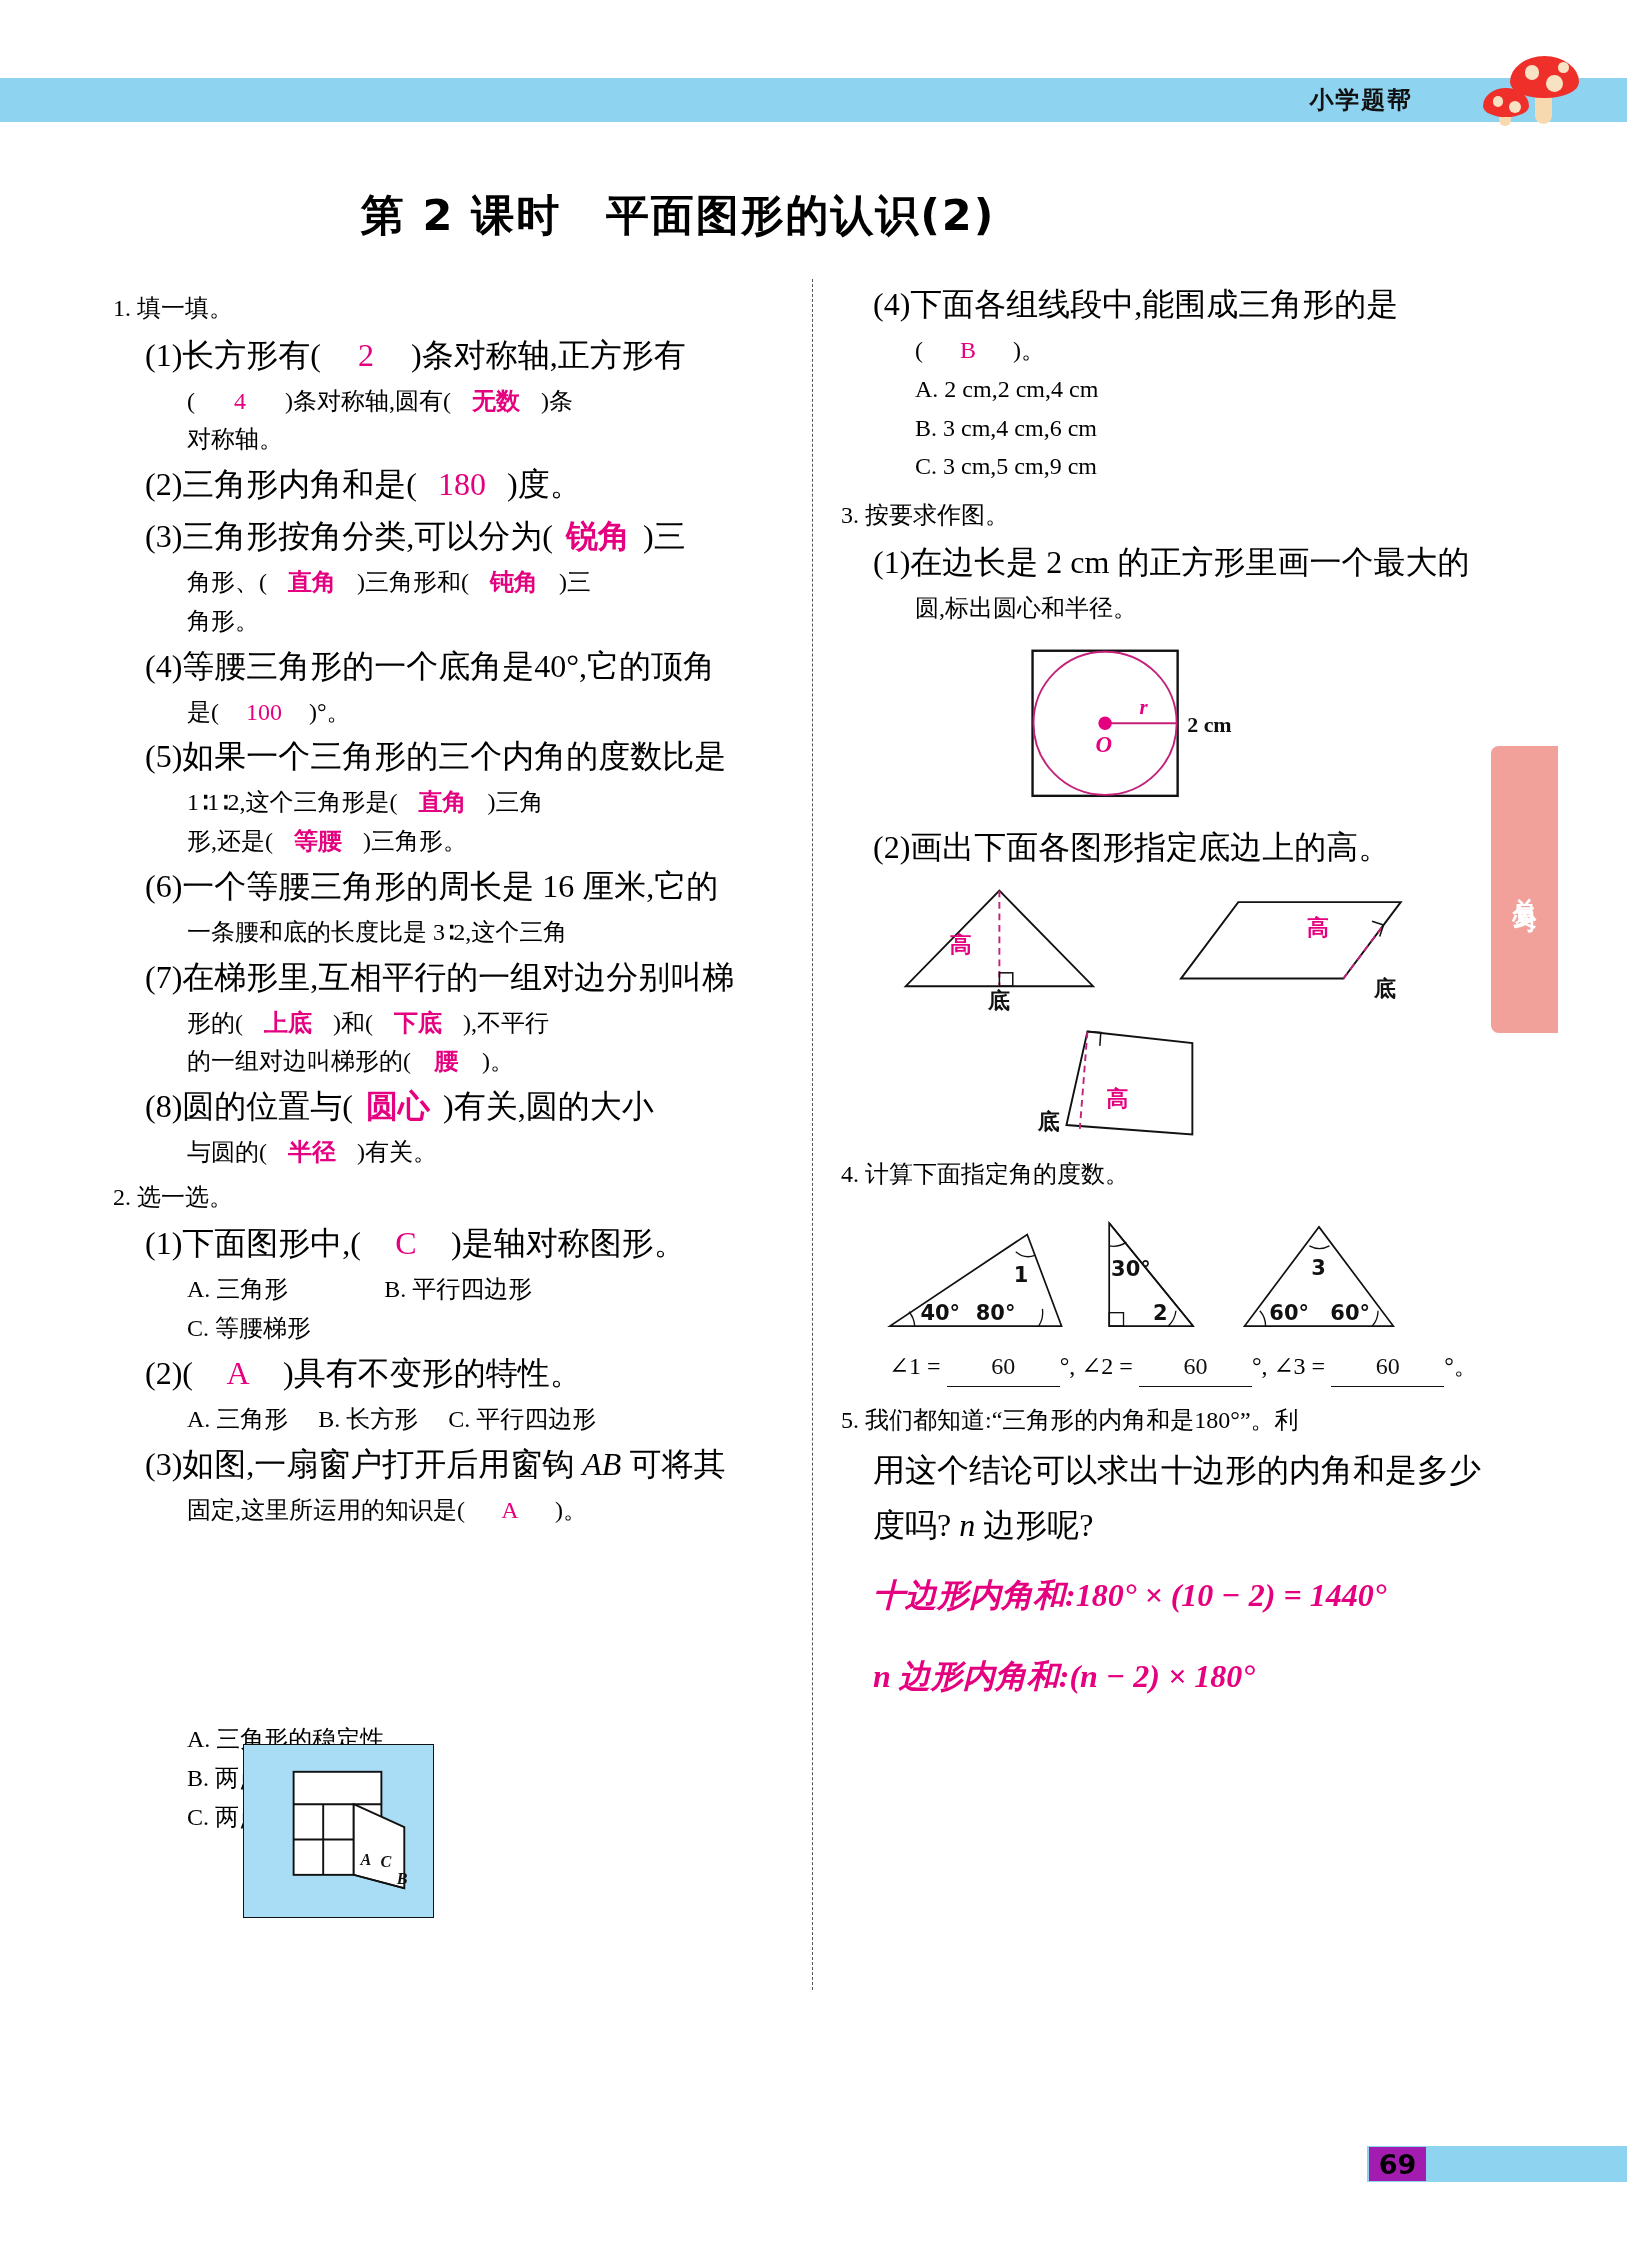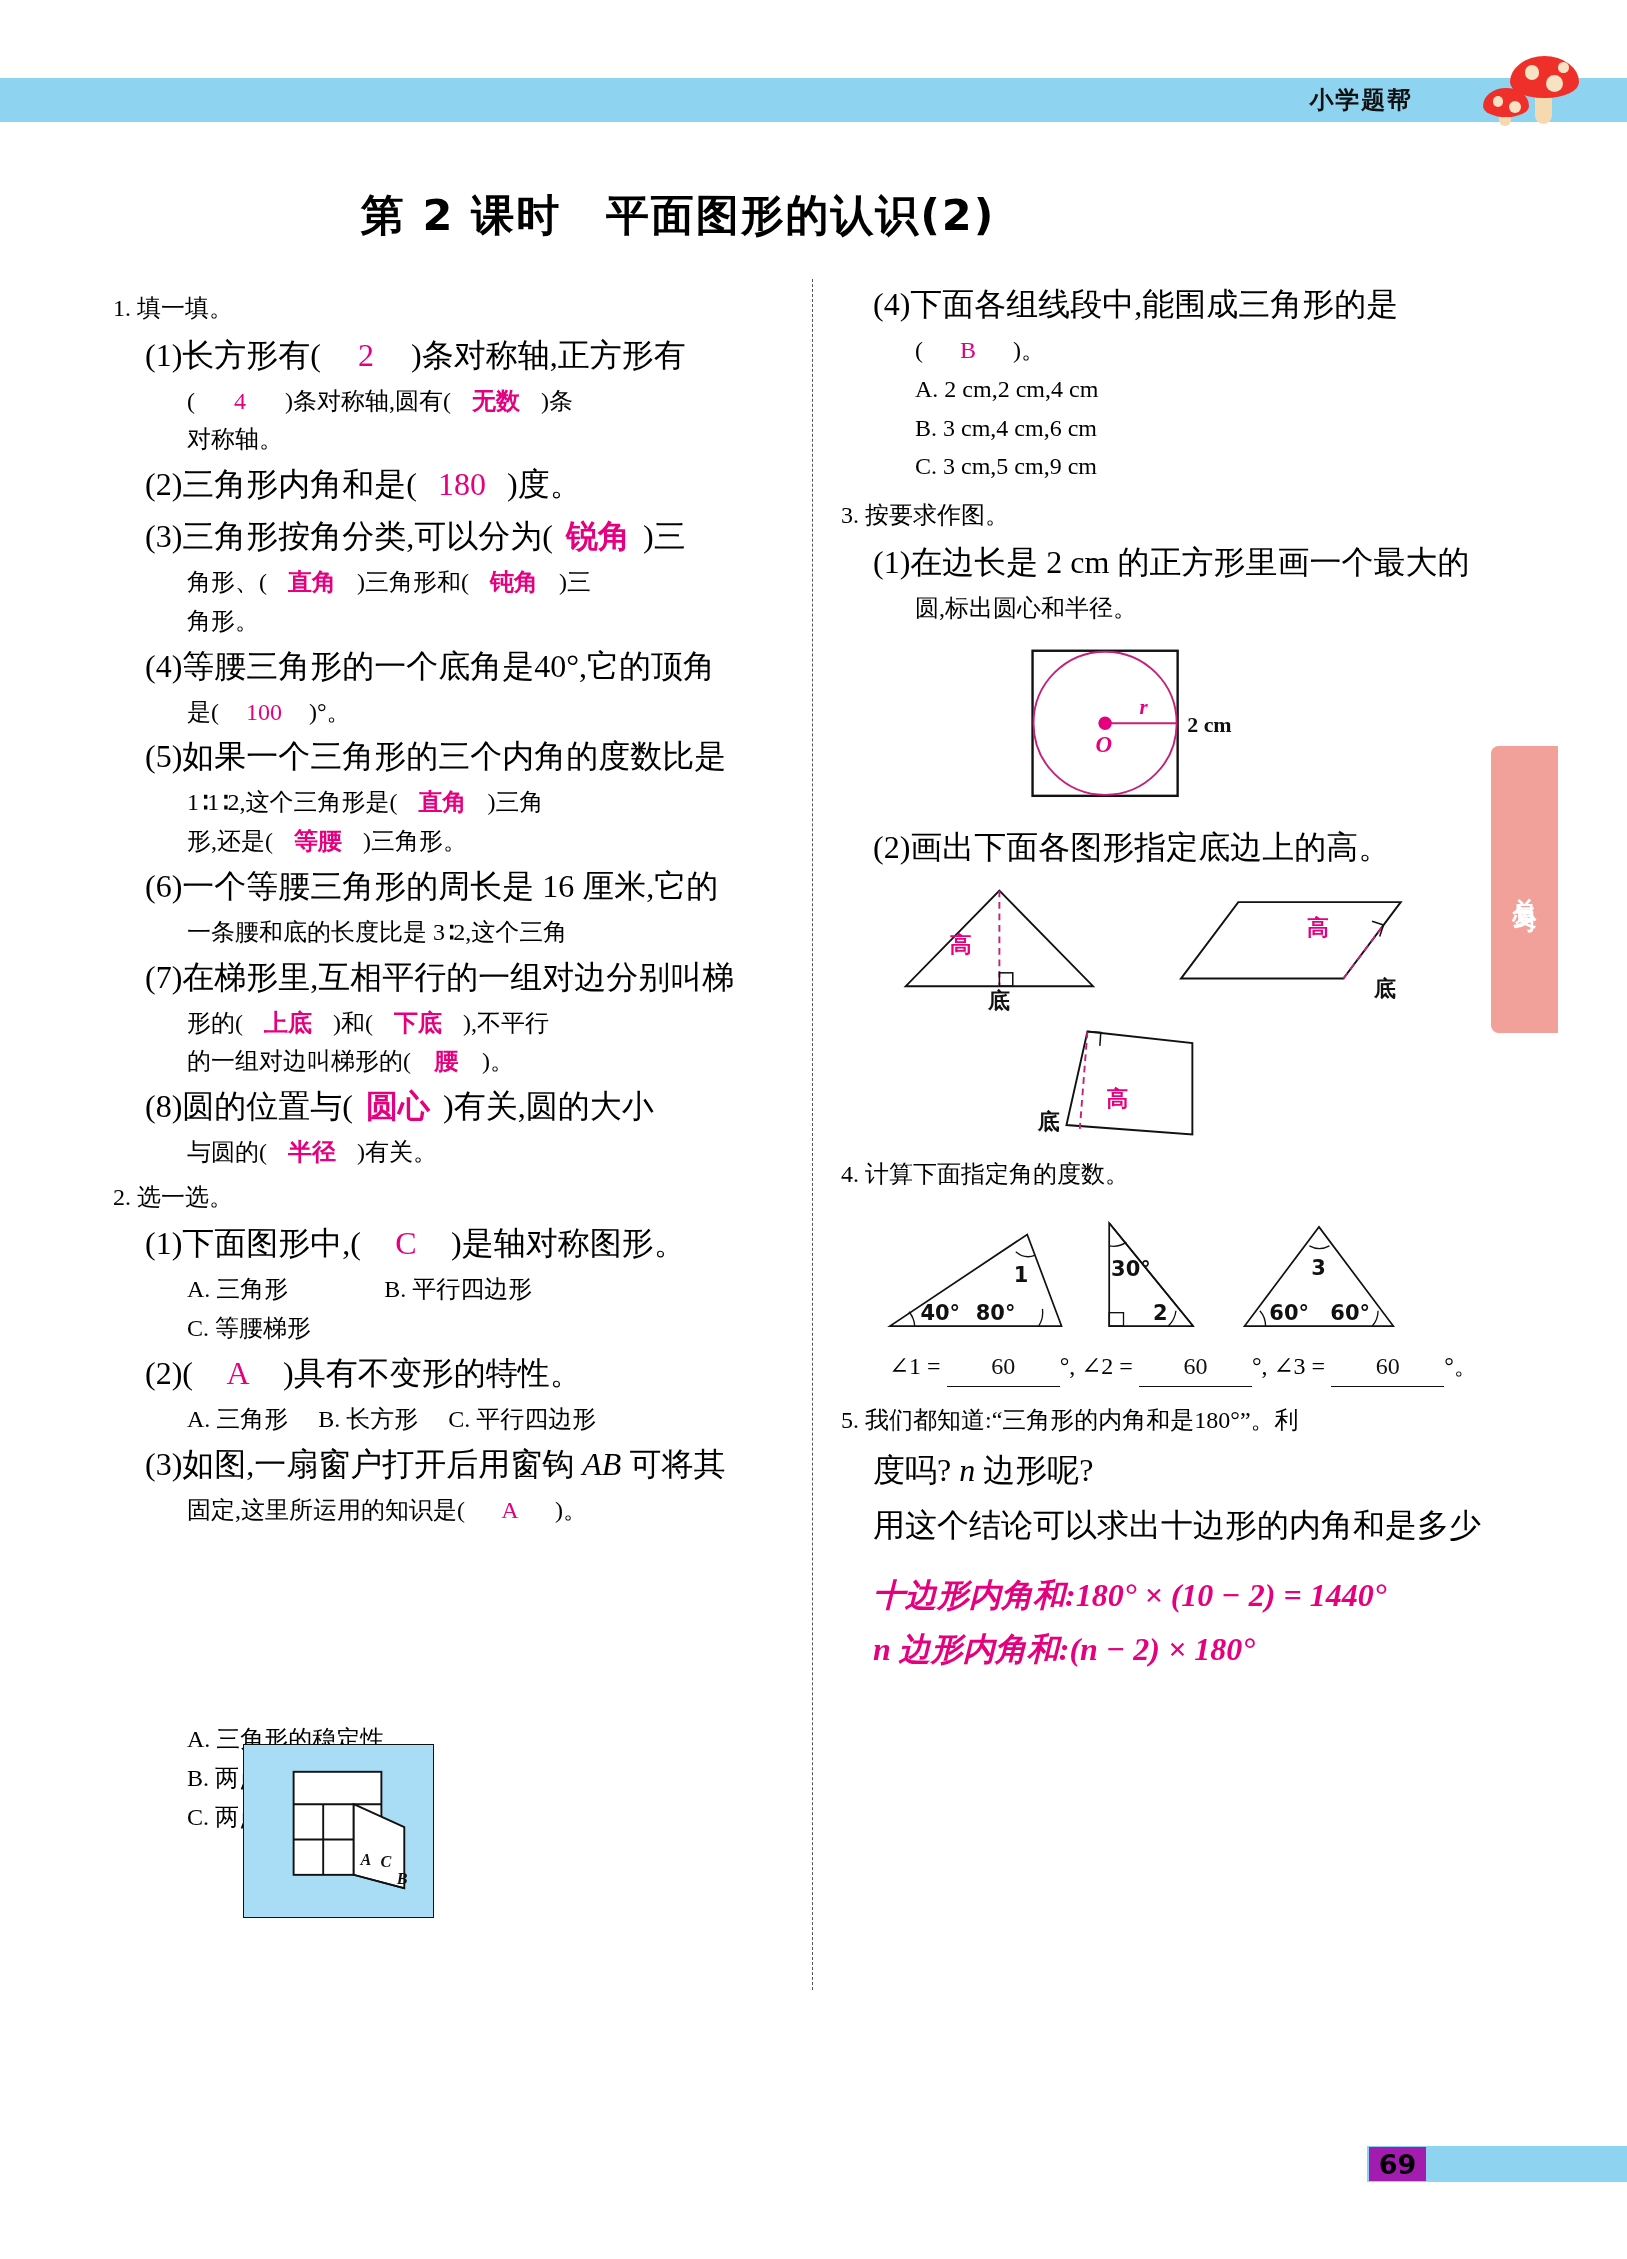--- a/index.html
+++ b/index.html
@@ -347,25 +347,25 @@
     <span class="ul ans">60</span><span>°, ∠3 =</span>
     <span class="ul ans">60</span><span>°。</span>
   </div>
 
   <div class="spacer14"></div>
 
   <div class="qnum" style="line-height:1.72;">
     <span>5.</span>
     <span>我们都知道:“三角形的内角和是180°”。利</span>
   </div>
+  <div class="sub" style="padding-left:32px;line-height:1.72;">用这个结论可以求出十边形的内角和是多少</div>
   <div class="sub" style="padding-left:32px;line-height:1.72;">
     <span>度吗? </span><em>n</em><span> 边形呢?</span>
   </div>
-  <div class="sub" style="padding-left:32px;line-height:1.72;">用这个结论可以求出十边形的内角和是多少</div>
   <div class="sub ansb" style="padding-left:32px;margin-top:17px;font-style:italic;">十边形内角和:180° × (10 − 2) = 1440°</div>
-  <div class="sub ansb" style="padding-left:32px;margin-top:2px;font-style:italic;">
+  <div class="sub ansb" style="padding-left:32px;margin-top:29px;font-style:italic;">
     <em>n</em><span> 边形内角和:(n − 2) × 180°</span>
   </div>
 </div>
 
 <div id="pagenum-bar"></div>
 <div id="pagenum">69</div>
 
 
 </body></html>

